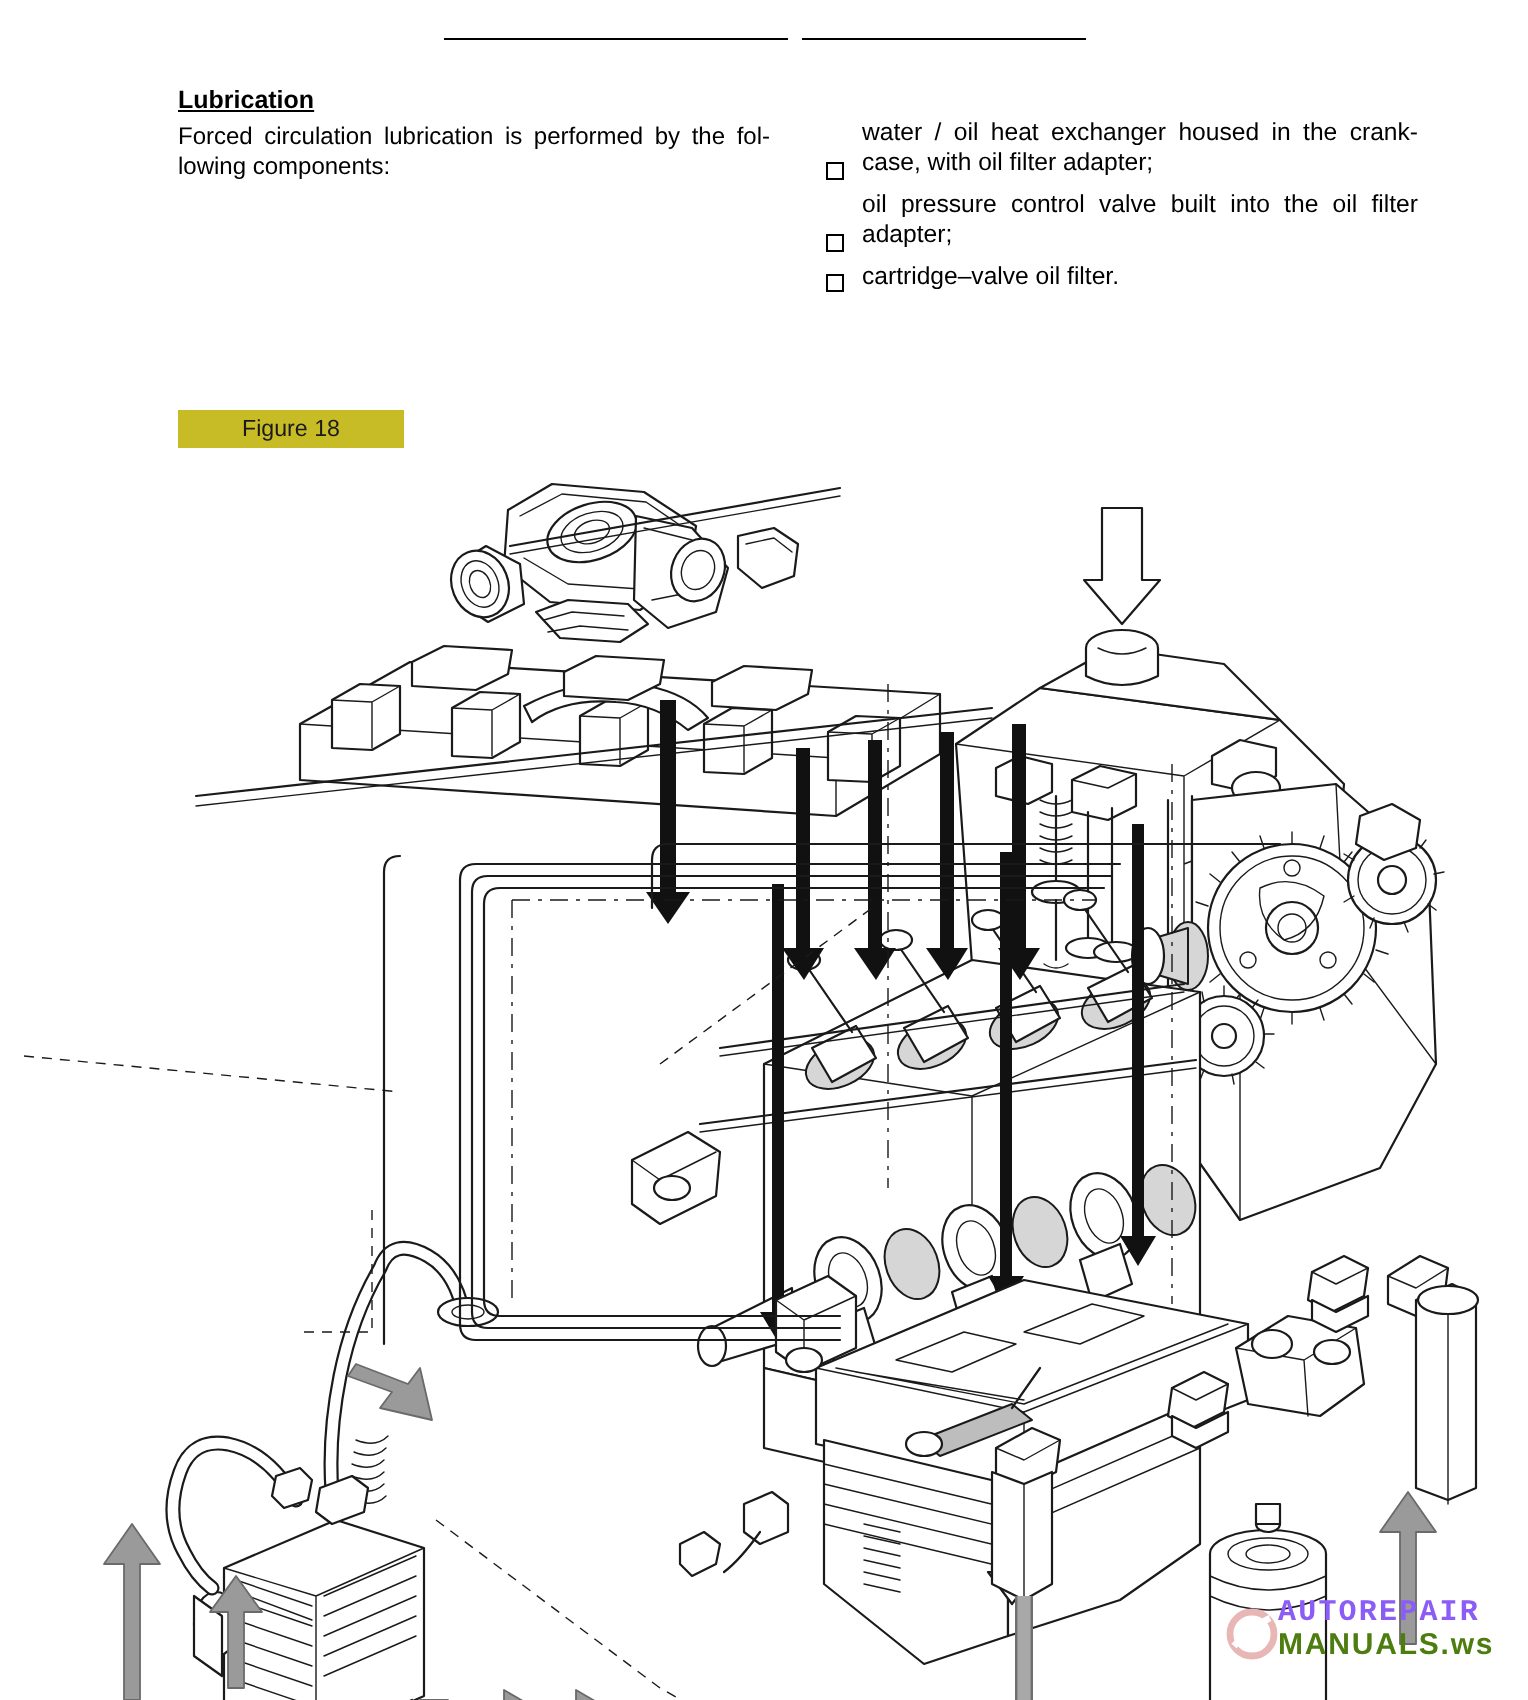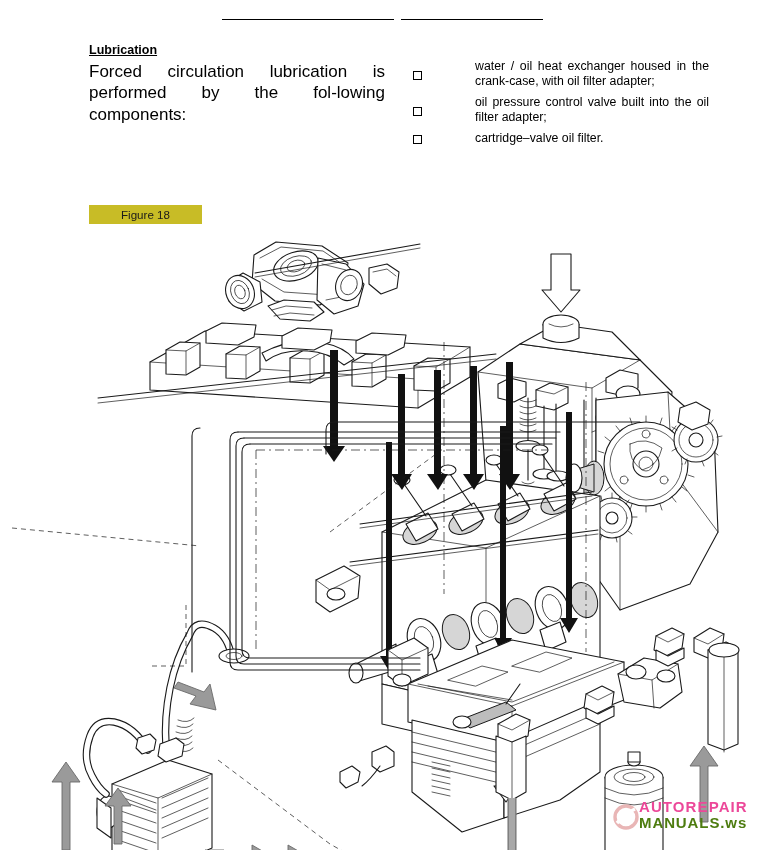--- a/index.html
+++ b/index.html
@@ -55,32 +55,31 @@
   .col.right { padding-top: 17px; }
 
   .section-title {
     font-size: 12.5px;
     font-weight: bold;
     margin: 0 0 3px 0;
     line-height: 1.28;
     text-decoration: underline;
   }
   .intro {
-    font-size: 17px;
+    font-size: 12px;
     line-height: 1.26;
     margin: 0 0 11px 0;
     text-align: justify;
   }
 
   .bullets { margin: 0; padding: 0; list-style: none; }
   .bullet {
     display: flex;
-    align-items: center;
+    align-items: flex-end;
     margin-bottom: 5px;
-    gap: 44px;
   }
   .bullet-box {
     flex: 0 0 auto;
     width: 9px;
     height: 9px;
     border: 1.5px solid #000;
     margin: 3px 9px 0 0;
     box-sizing: border-box;
     background: #fff;
   }
@@ -598,15 +597,15 @@
     <ellipse class="fillW" cx="336" cy="362" rx="9" ry="6"></ellipse>
   </g>
 </svg>
 </div>
 
 <div class="watermark">
   <svg class="wm-logo" viewBox="0 0 28 28">
     <circle cx="14" cy="14" r="11" fill="none" stroke="#e9b6b6" stroke-width="3.4"></circle>
     <path d="M5 20 q9 -10 18 -14" stroke="#ffffff" stroke-width="3.4" fill="none"></path>
   </svg>
-  <div class="wm-text one" style="color: #ec4899;">AUTOREPAIR</div>
+  <div class="wm-text one" style="color: #8b5cf6; font-family: Liberation Mono, monospace;">AUTOREPAIR</div>
   <div class="wm-text two" style="color: #4d7c0f;">MANUALS.ws</div>
 </div>
 
 </body></html>

